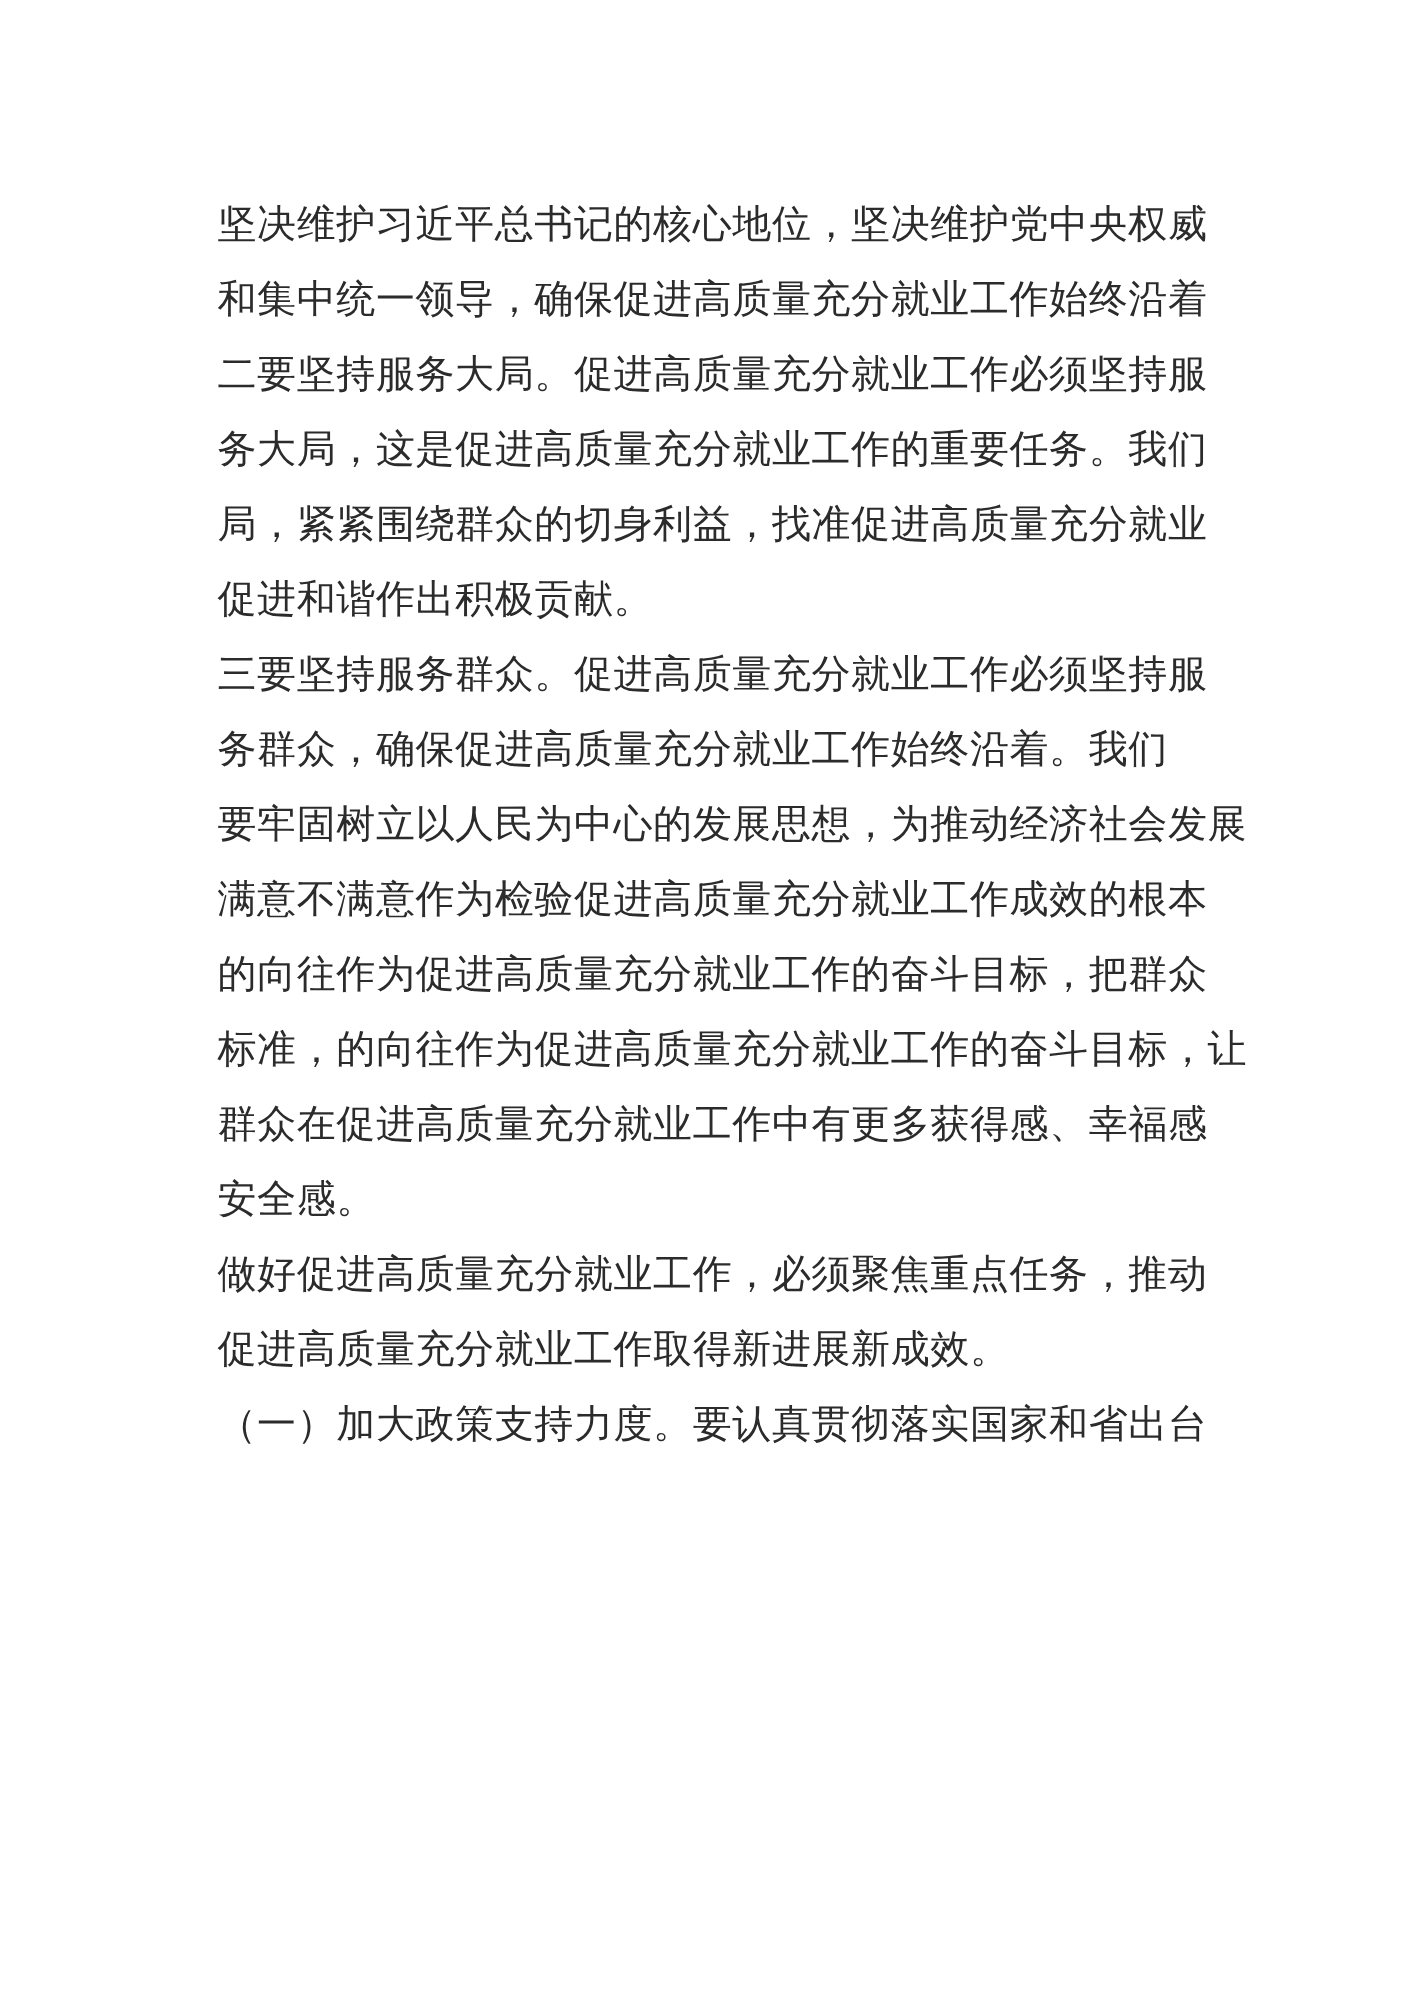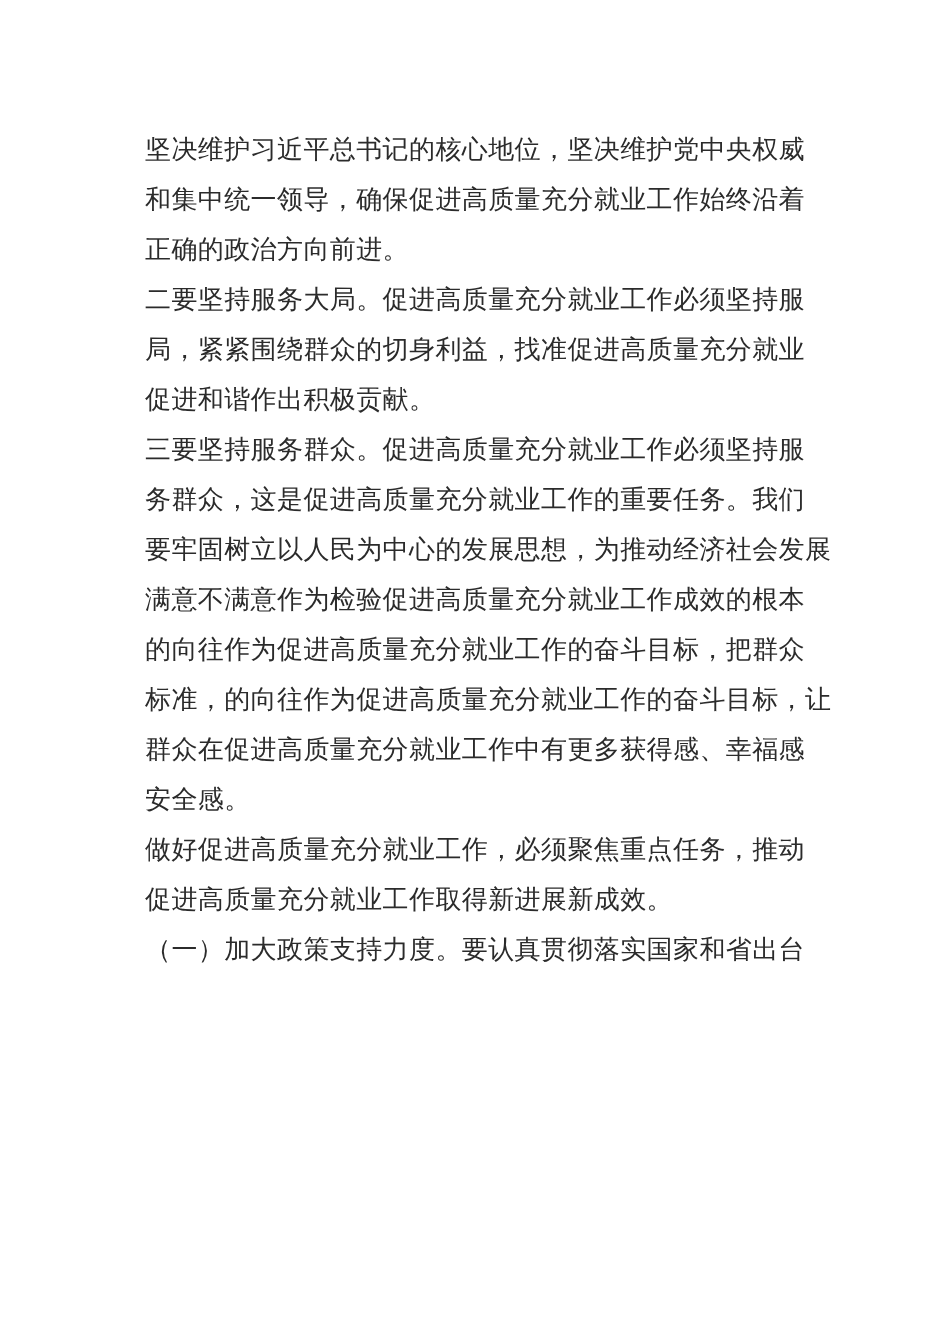--- a/index.html
+++ b/index.html
@@ -37,30 +37,30 @@
   }
 </style>
 </head>
 <body>
 
 <div class="page" style="background: rgb(255, 255, 255);">
   <div class="doc-body" id="doc-body" style="color: rgb(43, 43, 43);">
       <div class="paragraph">
         <div class="text-line">坚决维护习近平总书记的核心地位，坚决维护党中央权威</div>
         <div class="text-line">和集中统一领导，确保促进高质量充分就业工作始终沿着</div>
-        <div class="text-line">正确的政治方向前进。</div>
       </div>
       <div class="paragraph">
         <div class="text-line">二要坚持服务大局。促进高质量充分就业工作必须坚持服</div>
+        <div class="text-line">务大局，这是促进高质量充分就业工作的重要任务。我们</div>
         <div class="text-line">局，紧紧围绕群众的切身利益，找准促进高质量充分就业</div>
         <div class="text-line">促进和谐作出积极贡献。</div>
       </div>
       <div class="paragraph">
         <div class="text-line">三要坚持服务群众。促进高质量充分就业工作必须坚持服</div>
-        <div class="text-line">务群众，这是促进高质量充分就业工作的重要任务。我们</div>
+        <div class="text-line">务群众，确保促进高质量充分就业工作始终沿着。我们</div>
         <div class="text-line">要牢固树立以人民为中心的发展思想，为推动经济社会发展</div>
         <div class="text-line">满意不满意作为检验促进高质量充分就业工作成效的根本</div>
         <div class="text-line">的向往作为促进高质量充分就业工作的奋斗目标，把群众</div>
         <div class="text-line">标准，的向往作为促进高质量充分就业工作的奋斗目标，让</div>
         <div class="text-line">群众在促进高质量充分就业工作中有更多获得感、幸福感</div>
         <div class="text-line">安全感。</div>
       </div>
       <div class="paragraph">
         <div class="text-line">做好促进高质量充分就业工作，必须聚焦重点任务，推动</div>
         <div class="text-line">促进高质量充分就业工作取得新进展新成效。</div>

